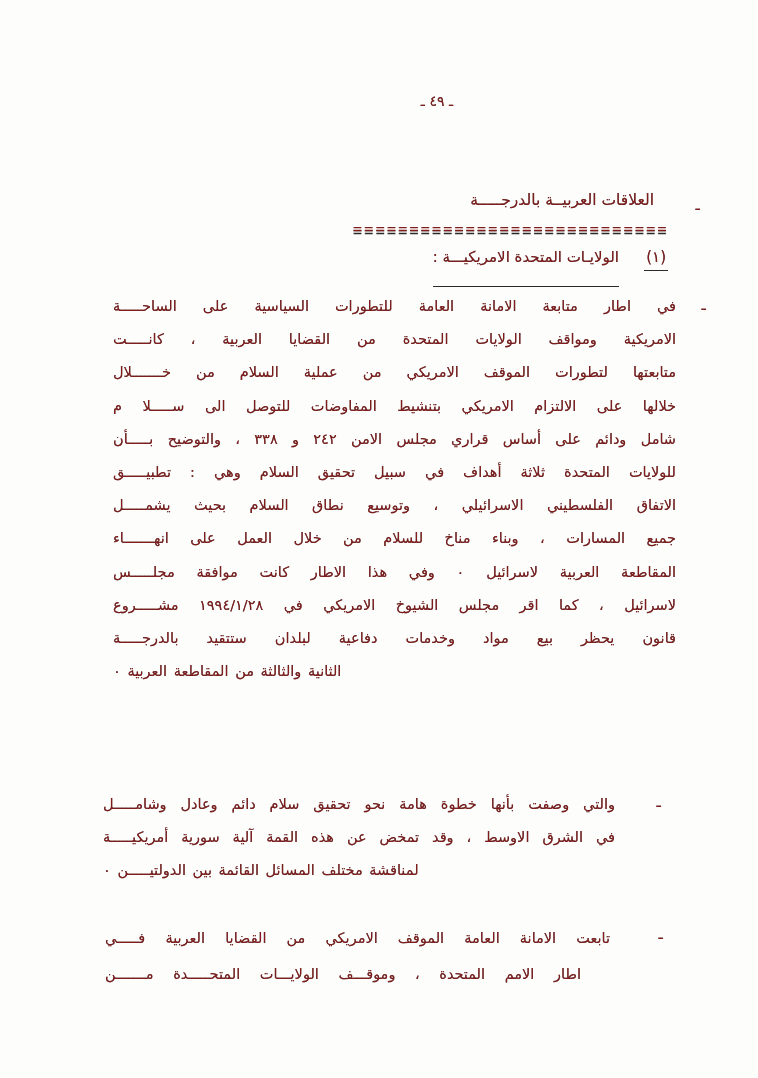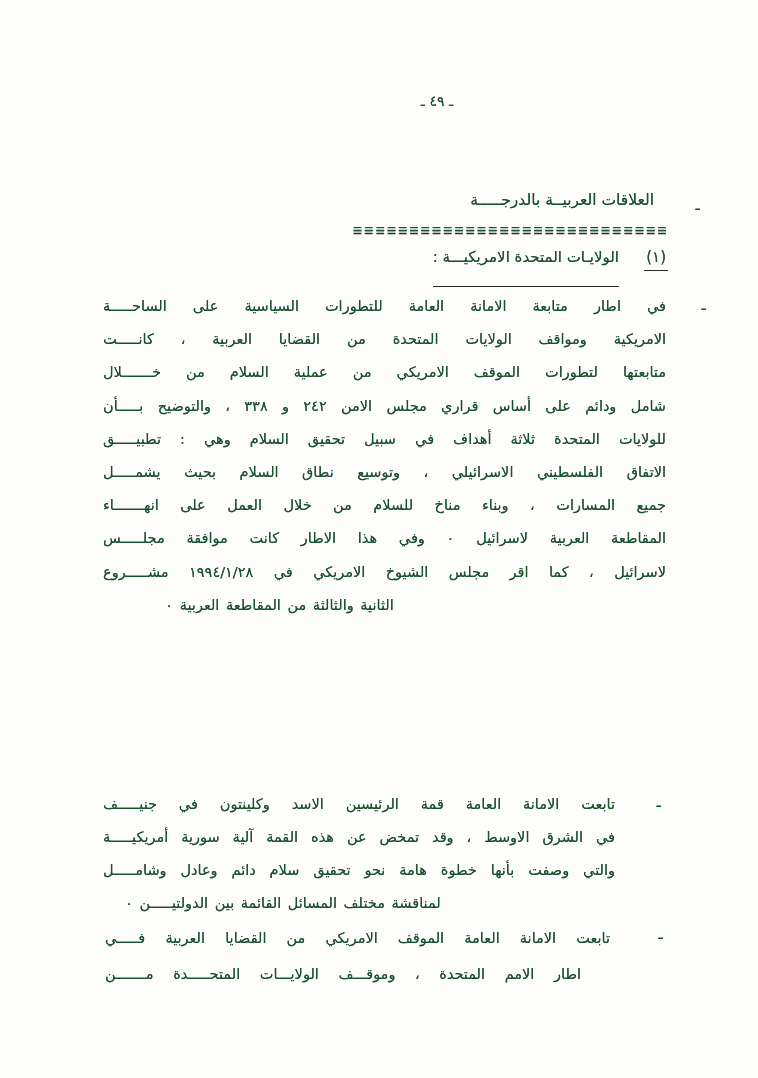--- a/index.html
+++ b/index.html
@@ -3,21 +3,21 @@
 <meta charset="utf-8">
 <style>
   html,body{margin:0;padding:0;background:#e8e8e6;}
   .sheet{
     position:relative;
     width:758px;height:1078px;
     margin:0 auto;
     background:#fdfdfb;
     overflow:hidden;
     font-family:"DejaVu Sans", sans-serif;
-    color:#14532d;
+    color:#7f1d1d;
     direction:rtl;
   }
   .abs{position:absolute;}
   .ink{ text-shadow:0 0 .5px rgba(25,25,25,.65); }
 
   .page-number{ top:93px; right:305px; font-size:14px; letter-spacing:2px; }
 
   .h-bullet{ top:196px; right:58px; font-size:15px; }
   .h-title{ top:191px; right:104px; font-size:15.5px; }
   .h-rule{
@@ -29,33 +29,33 @@
   .item-number{
     top:248px; right:90px; font-size:15px;
     border-bottom:1.5px solid #2a2a2a; padding:0 2px 4px 2px;
   }
   .item-title{
     top:248px; right:139px; font-size:15px;
     border-bottom:1.5px solid #2a2a2a; padding-bottom:20px;
   }
 
   .para{ font-size:14.5px; }
-  .p1{ top:290px; right:92px;  width:563px; line-height:33.2px; }
+  .p1{ top:290px; right:82px;  width:563px; line-height:33.2px; }
   .p2{ top:788px; right:143px; width:512px; line-height:33px; }
   .p3{ top:920px; right:148px; width:505px; line-height:36px; }
 
   .line{
     direction:rtl;
     text-align:justify;
     text-align-last:justify;
     word-spacing:2px;
     white-space:normal;
   }
   .line.short{
-    text-align:center;
+    text-align:left;
     text-align-last:auto;
   }
   .p1 .line.short{ margin-right:210px; }
   .p2 .line.short{ margin-right:152px; }
   .p3 .line.stretch{ margin-right:29px; }
 
   .b1{ top:296px; right:52px; font-size:15px; }
   .b2{ top:793px; right:97px; font-size:15px; }
   .b3{ top:925px; right:95px; font-size:15px; }
 </style>
@@ -71,34 +71,35 @@
   <div class="abs ink h-rule">============================</div>
 
   <div class="abs ink item-number">(١)</div>
   <div class="abs ink item-title">الولايـات المتحدة الامريكيـــة :</div>
 
   <div class="abs ink b1">ـ</div>
   <div class="abs ink para p1">
     <div class="line ink">في اطار متابعة الامانة العامة للتطورات السياسية على الساحـــــة</div>
     <div class="line ink">الامريكية ومواقف الولايات المتحدة من القضايا العربية ، كانـــــت</div>
     <div class="line ink">متابعتها لتطورات الموقف الامريكي من عملية السلام من خـــــــلال</div>
+    <div class="line ink">خلالها على الالتزام الامريكي بتنشيط المفاوضات للتوصل الى ســـــلا م</div>
     <div class="line ink">شامل ودائم على أساس قراري مجلس الامن ٢٤٢ و ٣٣٨ ، والتوضيح بـــــأن</div>
     <div class="line ink">للولايات المتحدة ثلاثة أهداف في سبيل تحقيق السلام وهي : تطبيـــــق</div>
     <div class="line ink">الاتفاق الفلسطيني الاسرائيلي ، وتوسيع نطاق السلام بحيث يشمـــــل</div>
     <div class="line ink">جميع المسارات ، وبناء مناخ للسلام من خلال العمل على انهـــــــاء</div>
     <div class="line ink">المقاطعة العربية لاسرائيل ٠ وفي هذا الاطار كانت موافقة مجلـــــس</div>
     <div class="line ink">لاسرائيل ، كما اقر مجلس الشيوخ الامريكي في ١٩٩٤/١/٢٨ مشـــــروع</div>
+    <div class="line ink">قانون يحظر بيع مواد وخدمات دفاعية لبلدان ستتقيد بالدرجـــــة</div>
     <div class="line short ink">الثانية والثالثة من المقاطعة العربية ٠</div>
   </div>
 
   <div class="abs ink b2">ـ</div>
   <div class="abs ink para p2">
-    <div class="line ink">تابعت الامانة العامة قمة الرئيسين الاسد وكلينتون في جنيـــــف</div>
+    <div class="line ink">والتي وصفت بأنها خطوة هامة نحو تحقيق سلام دائم وعادل وشامـــــل</div>
     <div class="line ink">في الشرق الاوسط ، وقد تمخض عن هذه القمة آلية سورية أمريكيـــــة</div>
-    <div class="line ink">والتي وصفت بأنها خطوة هامة نحو تحقيق سلام دائم وعادل وشامـــــل</div>
     <div class="line short ink">لمناقشة مختلف المسائل القائمة بين الدولتيـــــن ٠</div>
   </div>
 
   <div class="abs ink b3">ـ</div>
   <div class="abs ink para p3">
     <div class="line ink">تابعت الامانة العامة الموقف الامريكي من القضايا العربية فـــــي</div>
     <div class="line stretch ink">اطار الامم المتحدة ، وموقـــف الولايـــات المتحـــــدة مـــــــن</div>
   </div>
 
 </div>

